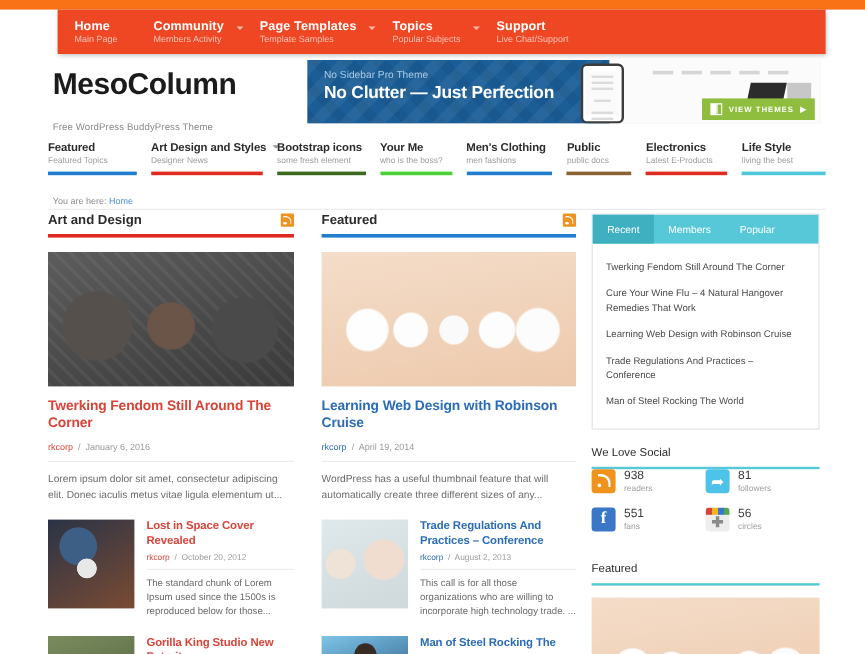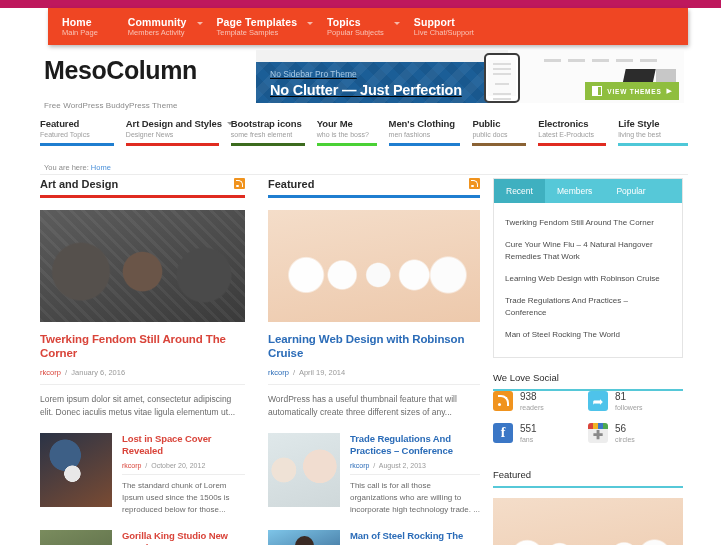--- a/index.html
+++ b/index.html
@@ -2,21 +2,21 @@
 <html><head>
 <meta charset="utf-8">
 <style>
   * { box-sizing: border-box; margin: 0; padding: 0; }
   html, body {
     width: 721px; height: 545px;
     overflow: hidden;
     background: #e9e9e9;
     font-family: "Liberation Sans", sans-serif;
   }
-  .page { position: relative; width: 721px; height: 545px; background: #be185d; }
+  .page { position: relative; width: 721px; height: 545px; background: #f97316; }
   .sheet {
     position: absolute; left: 0; top: 8px; width: 721px; height: 537px;
     background: #ffffff;
   }
 
   
   .topnav {
     position: absolute; left: 48px; top: 0px; width: 640px; height: 37px;
     background: #ef4623;
     box-shadow: 1px 2px 4px rgba(0,0,0,0.28);
@@ -35,28 +35,27 @@
   .header { position: absolute; left: 0; top: 37px; width: 617px; height: 62px; padding-left: 20px; }
   .logo { position: absolute; left: 44px; top: 11px; }
   .logo-title { font-size: 25px; font-weight: bold; color: #1b1b1b; letter-spacing: -0.4px; }
   .logo-sub { font-size: 8px; color: #8a8a8a; margin-top: 16px; letter-spacing: .1px; }
 
   .banner {
     position: absolute; left: 256px; top: 5px; width: 428px; height: 53px;
     overflow: hidden; background: #f2f2f2;
   }
   .banner-left {
-    position: absolute; left: 0; top: 12px; width: 252px; height: 53px;
+    position: absolute; left: 0; top: 0; width: 252px; height: 53px;
     background: #1b5e97;
     background-image:
       linear-gradient(135deg, rgba(255,255,255,.06) 25%, transparent 25%, transparent 50%, rgba(255,255,255,.06) 50%, rgba(255,255,255,.06) 75%, transparent 75%),
       linear-gradient(45deg, rgba(0,0,0,.06) 25%, transparent 25%, transparent 50%, rgba(0,0,0,.06) 50%, rgba(0,0,0,.06) 75%, transparent 75%);
     background-size: 26px 26px, 26px 26px;
     padding: 7px 0 0 14px;
-    text-decoration: underline;
   }
   .banner-kicker { color: #a9cbe6; font-size: 8.5px; margin-bottom: 3px; }
   .banner-head { color: #ffffff; font-size: 14.5px; font-weight: bold; letter-spacing: -.2px; }
   .banner-right { position: absolute; left: 252px; top: 0; width: 176px; height: 53px; background: #fbfbfb; overflow: hidden; }
   .banner-dots { position: absolute; left: 36px; top: 9px; display: flex; gap: 7px; }
   .banner-dots i { display: block; width: 17px; height: 3px; background: #d6d6d6; }
   .banner-shape { position: absolute; right: 30px; top: 19px; width: 30px; height: 16px; background: #2c2c2c; transform: skewX(-12deg); }
   .banner-shape2 { position: absolute; right: 8px; top: 19px; width: 20px; height: 16px; background: #c7c7c7; }
   .banner-btn {
     position: absolute; right: 5px; bottom: 3px; height: 18px; background: #8fbe3f;

